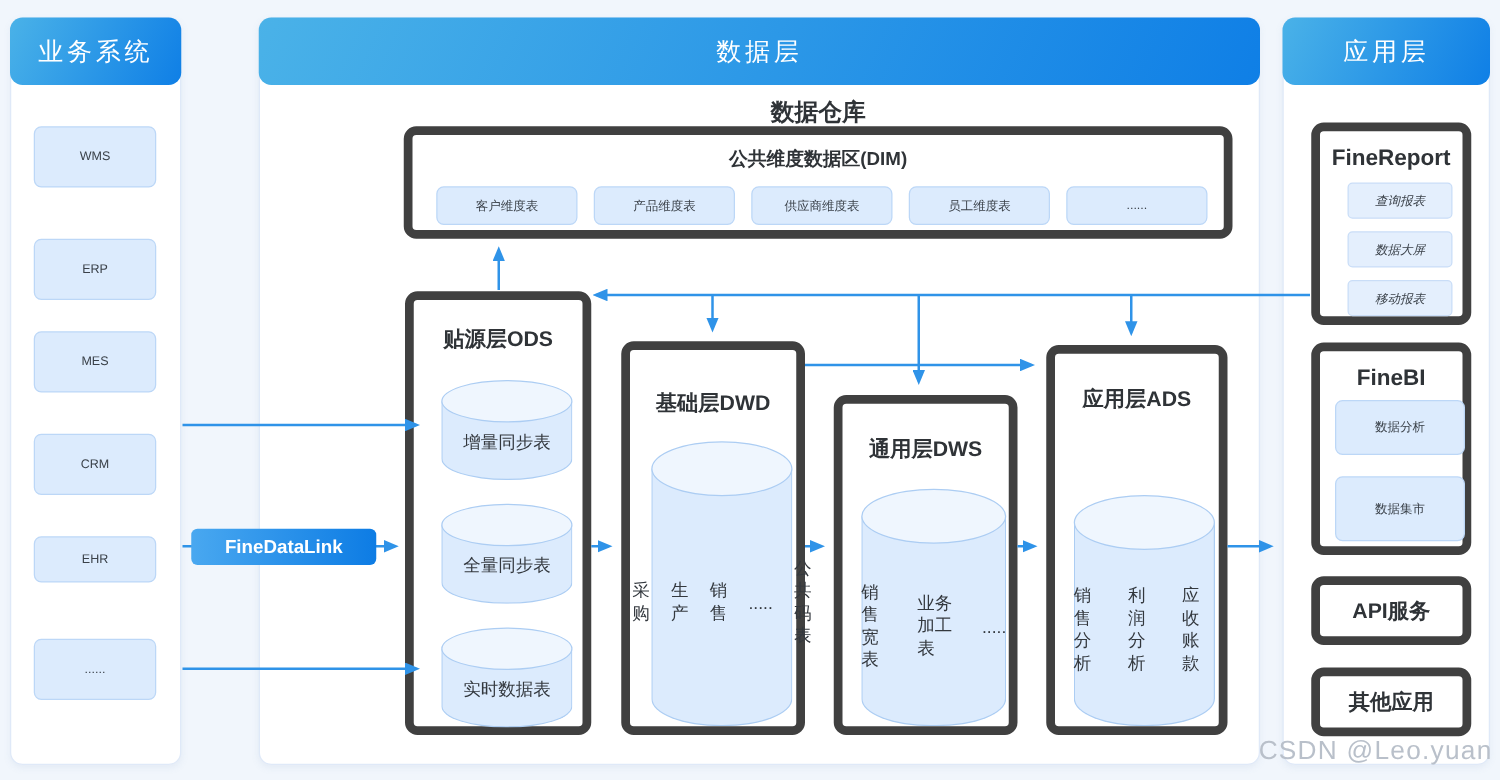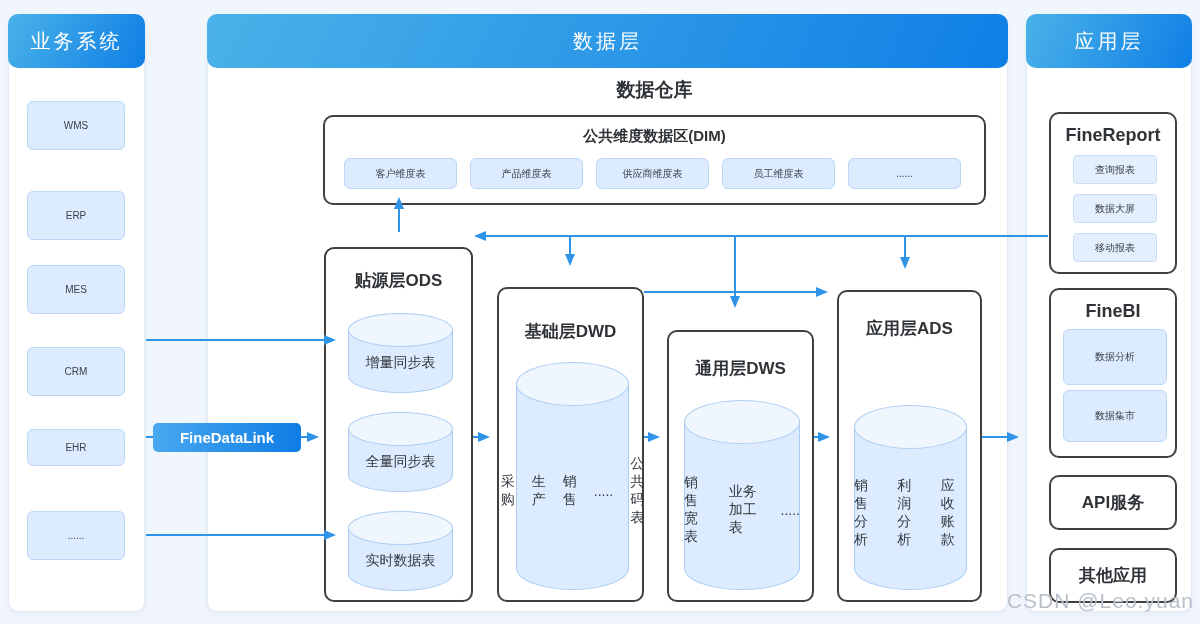--- a/index.html
+++ b/index.html
@@ -10,23 +10,23 @@
   .panel { position:absolute; background:#ffffff; border:1px solid #dfe9f8;
            border-radius:10px; box-shadow:0 2px 6px rgba(120,150,190,.10); }
   .phead { position:absolute; left:-1px; top:-1px; width:calc(100% + 2px); height:54px;
            background:linear-gradient(115deg,#4ab2e8 0%,#0f7fe6 100%);
            border-radius:10px; color:#fff; font-size:20px; letter-spacing:3px;
            display:flex; align-items:center; justify-content:center; }
 
   .chip { position:absolute; background:#dcebfd; border:1px solid #bcd7f7; border-radius:6px;
           display:flex; align-items:center; justify-content:center;
           font-size:10px; color:#3a4149; }
-  .chip-light { background:#e4effd; border-color:#c9ddf7; border-radius:4px; }
-
-  .wbox { position:absolute; background:#ffffff; border:2px solid #404040; border-radius:10px;margin-top:14px; }
+  .chip-light { background:#e4effd; border-color:#c9ddf7; border-radius:4px;font-style:italic; }
+
+  .wbox { position:absolute; background:#ffffff; border:7px solid #404040; border-radius:10px; }
   .btitle { position:absolute; left:0; width:100%; text-align:center;
             font-weight:600; font-size:17px; color:#2f3337; }
   .center-label { display:flex; align-items:center; justify-content:center;
                   font-weight:600; font-size:17px; color:#2f3337; }
 
   .big-title { position:absolute; text-align:center; font-weight:600; font-size:19px; color:#2f3337; }
   .dim-title { position:absolute; left:0; top:10px; width:100%; text-align:center;
                font-weight:600; font-size:15px; color:#2f3337; }
 
   
@@ -150,21 +150,21 @@
 
     <div class="wbox" style="left:22px;top:83px;width:128px;height:162px">
       <div class="btitle" style="top:11px;font-size:18px">FineReport</div>
       <div class="chip chip-light" style="left:22px;top:41px;width:84px;height:29px">查询报表</div>
       <div class="chip chip-light" style="left:22px;top:80px;width:84px;height:29px">数据大屏</div>
       <div class="chip chip-light" style="left:22px;top:119px;width:84px;height:29px">移动报表</div>
     </div>
 
     <div class="wbox" style="left:22px;top:259px;width:128px;height:170px">
       <div class="btitle" style="top:11px;font-size:18px">FineBI</div>
-      <div class="chip" style="left:12px;top:39px;width:104px;height:56px">数据分析</div>
+      <div class="chip" style="left:12px;top:39px;width:104px;height:44px">数据分析</div>
       <div class="chip" style="left:12px;top:100px;width:104px;height:52px">数据集市</div>
     </div>
 
     <div class="wbox center-label" style="left:22px;top:446px;width:128px;height:55px">API服务</div>
 
     <div class="wbox center-label" style="left:22px;top:519px;width:128px;height:55px">其他应用</div>
   </div>
 
   <div class="fdl">FineDataLink</div>
 

